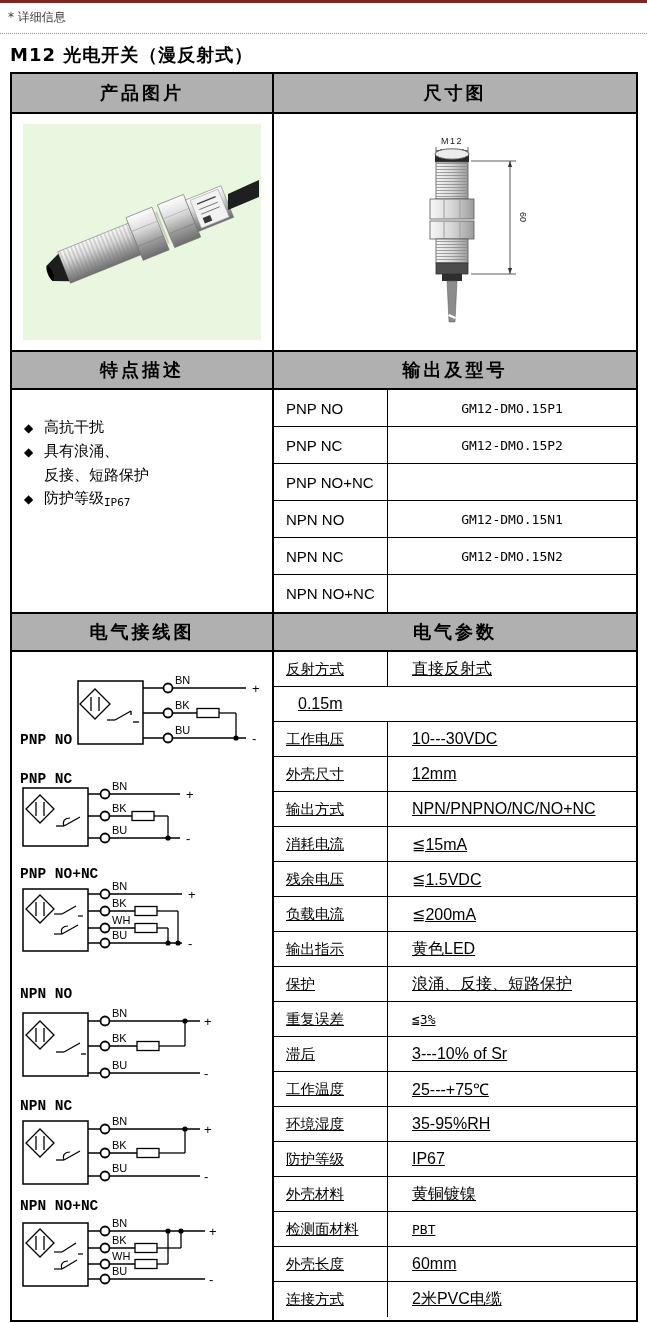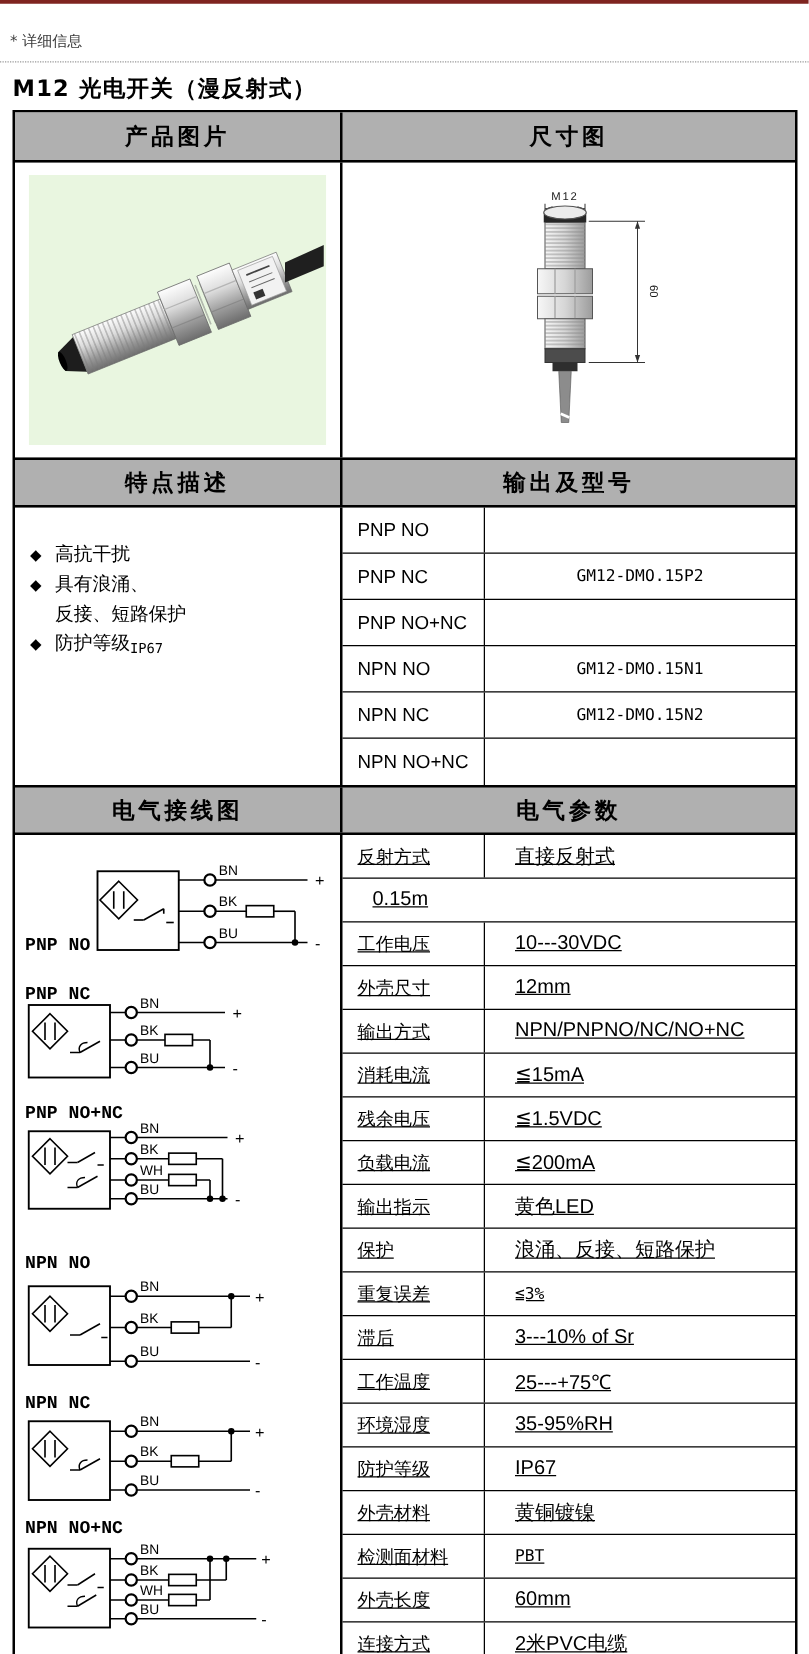--- a/index.html
+++ b/index.html
@@ -4,21 +4,20 @@
 <style>
   * { box-sizing: border-box; margin: 0; padding: 0; }
   body {
     width: 647px; background:#fff; color:#000;
     font-family:"DejaVu Sans", sans-serif;
   }
   .topline { height:3px; background:#7f2420; }
   .note {
     font-size:12px; color:#3a3a3a; padding:6px 4px 7px 8px;
     border-bottom:1px dotted #999;
-    margin-top:16px;
   }
   .page-title {
     margin:9px 0 5px 10px; font-size:18px; font-weight:bold;
     letter-spacing:1px;
   }
   .spec { width:628px; margin-left:10px; border:2px solid #000; background:#fff; }
   .row { display:flex; }
   .lcell { width:260px; }
   .rcell { flex:1; border-left:2px solid #000; }
   .hrow { height:40px; background:#b0b0b0; border-bottom:2px solid #000; }
@@ -185,20 +184,21 @@
       </div>
       <div class="feat">
         <span class="b">◆</span>
         <span>防护等级</span>
         <span class="sx">IP67</span>
       </div>
     </div>
     <div class="rcell">
       <div class="orow">
         <div class="otype">PNP NO</div>
+        <div class="omodel">GM12-DMO.15P1</div>
       </div>
       <div class="orow">
         <div class="otype">PNP NC</div>
         <div class="omodel">GM12-DMO.15P2</div>
       </div>
       <div class="orow">
         <div class="otype">PNP NO+NC</div>
         <div class="omodel"></div>
       </div>
       <div class="orow">

